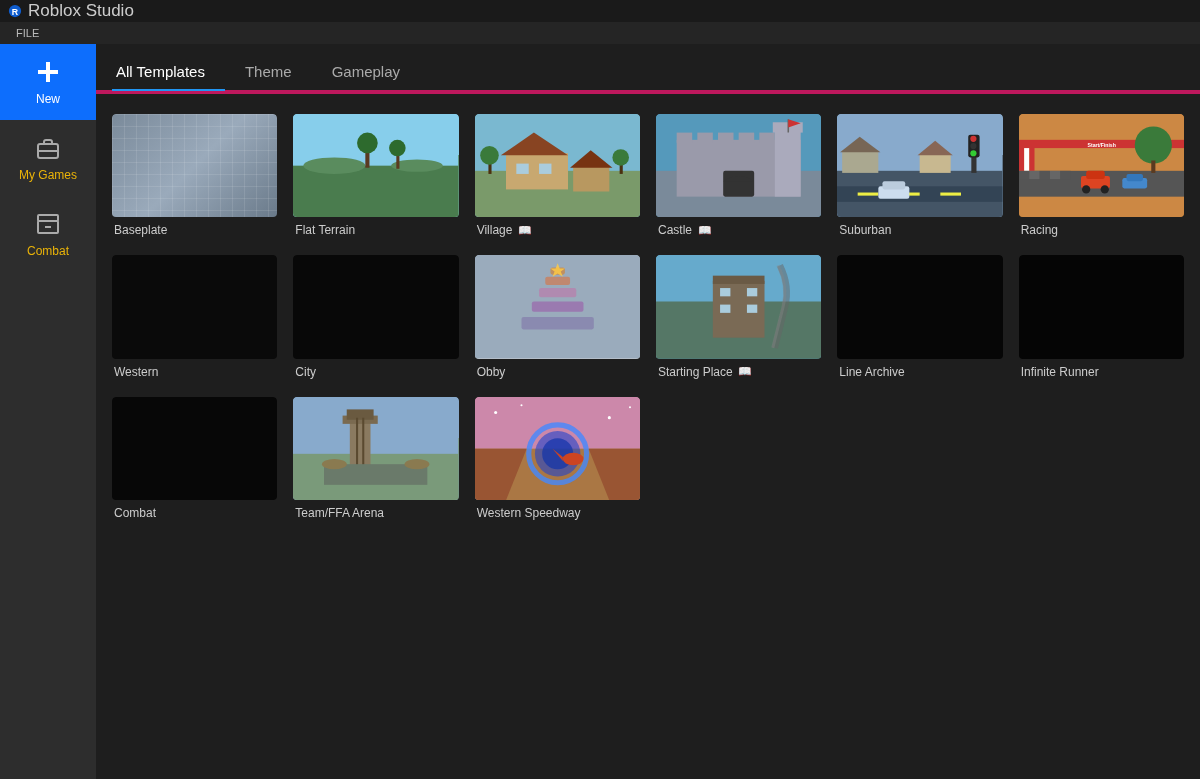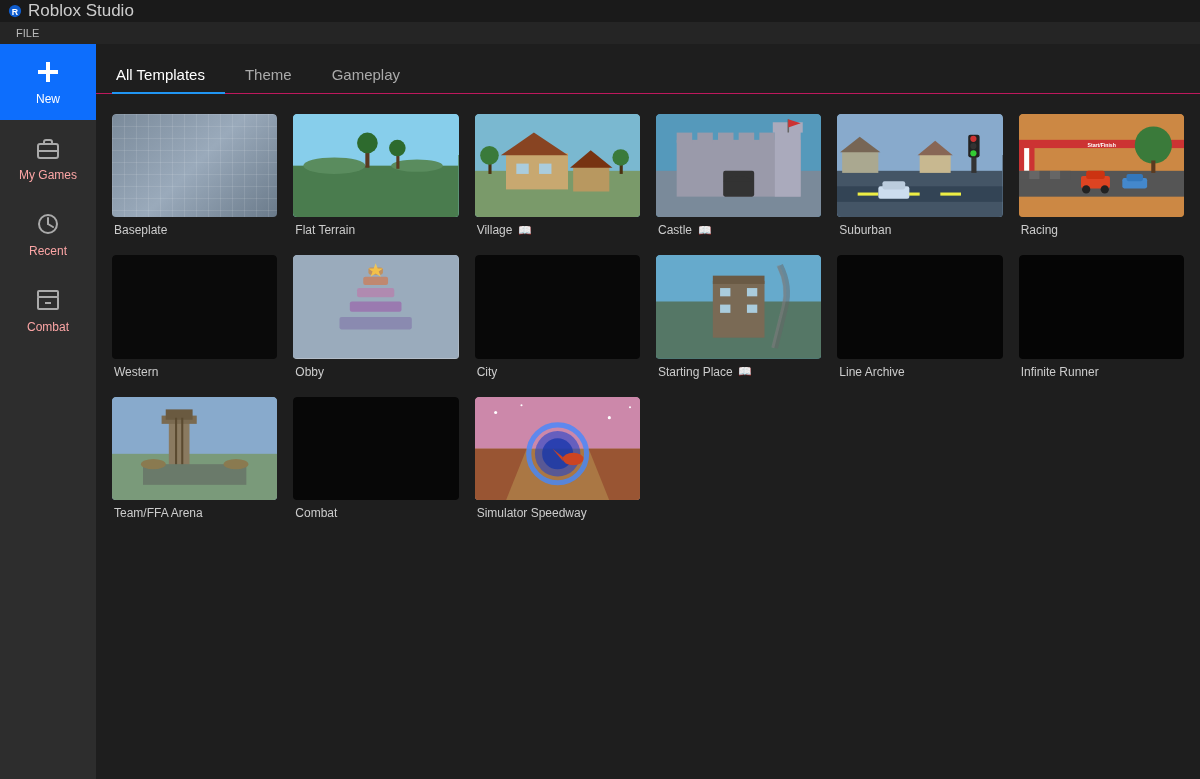--- a/index.html
+++ b/index.html
@@ -62,21 +62,21 @@
       flex-shrink: 0;
     }
     .sidebar-item {
       width: 100%;
       display: flex;
       flex-direction: column;
       align-items: center;
       justify-content: center;
       padding: 14px 0;
       cursor: pointer;
-      color: #fca5a5;
+      color: #eab308;
       font-size: 12px;
       gap: 6px;
     }
     .sidebar-item.active {
       background: #0d6efd;
       color: #fff;
     }
     .sidebar-icon {
       width: 28px;
       height: 28px;
@@ -96,21 +96,21 @@
       display: flex;
       flex-direction: column;
       overflow: hidden;
     }
 
     
     .tabs {
       display: flex;
       align-items: flex-end;
       padding: 0 16px;
-      border-bottom: 1px solid #be185d;
+      border-bottom: 4px solid #be185d;
       height: 50px;
       flex-shrink: 0;
     }
     .tab {
       padding: 0 20px 10px 4px;
       font-size: 15px;
       color: #aaa;
       cursor: pointer;
       position: relative;
       margin-right: 16px;
@@ -307,30 +307,20 @@
       <div class="sidebar-icon">
         <svg viewBox="0 0 28 28" fill="none">
           <rect x="4" y="10" width="20" height="14" rx="2" stroke="#aaa" stroke-width="2"></rect>
           <path d="M10 10V8a2 2 0 012-2h4a2 2 0 012 2v2" stroke="#aaa" stroke-width="2"></path>
           <line x1="4" y1="17" x2="24" y2="17" stroke="#aaa" stroke-width="2"></line>
         </svg>
       </div>
       <span>My Games</span>
     </div>
 
-    <div class="sidebar-item">
-      <div class="sidebar-icon">
-        <svg viewBox="0 0 28 28" fill="none">
-          <circle cx="14" cy="14" r="9" stroke="#aaa" stroke-width="2"></circle>
-          <line x1="14" y1="8" x2="14" y2="14" stroke="#aaa" stroke-width="2" stroke-linecap="round"></line>
-          <line x1="14" y1="14" x2="19" y2="17" stroke="#aaa" stroke-width="2" stroke-linecap="round"></line>
-        </svg>
-      </div>
-      <span>Recent</span>
-    </div>
 
     <div class="sidebar-item">
       <div class="sidebar-icon">
         <svg viewBox="0 0 28 28" fill="none">
           <rect x="4" y="5" width="20" height="6" rx="1" stroke="#aaa" stroke-width="2"></rect>
           <rect x="4" y="11" width="20" height="12" rx="1" stroke="#aaa" stroke-width="2"></rect>
           <line x1="11" y1="17" x2="17" y2="17" stroke="#aaa" stroke-width="2"></line>
         </svg>
       </div>
       <span>Combat</span>
@@ -482,40 +472,40 @@
       <rect x="104" y="58" width="16" height="7" rx="2" fill="#3377bb"></rect>
     </svg>
   </div>
           <div class="template-label">Racing</div>
         </div>
         <div class="template-card">
           <div class="template-thumb thumb-western"></div>
           <div class="template-label">Western</div>
         </div>
         <div class="template-card">
+          <div class="template-thumb thumb-city"></div>
+          <div class="template-label">City</div>
+        </div>
+        <div class="template-card">
           <div class="template-thumb thumb-obby">
     <svg class="thumb-svg" viewBox="0 0 160 100" xmlns="http://www.w3.org/2000/svg">
       <rect width="160" height="100" fill="#9aabbc"></rect>
 
       <rect x="45" y="60" width="70" height="12" rx="2" fill="#8a8ab0"></rect>
       <rect x="55" y="45" width="50" height="10" rx="2" fill="#9a7ab0"></rect>
       <rect x="62" y="32" width="36" height="9" rx="2" fill="#b08ab0"></rect>
       <rect x="68" y="21" width="24" height="8" rx="2" fill="#c08870"></rect>
       <rect x="73" y="12" width="14" height="7" rx="2" fill="#c09060"></rect>
 
       <polygon points="80,8 82,13 87,13 83,16 85,21 80,18 75,21 77,16 73,13 78,13" fill="#ffcc44" opacity="0.8"></polygon>
     </svg>
   </div>
           <div class="template-label">Obby</div>
         </div>
         <div class="template-card">
-          <div class="template-thumb thumb-city"></div>
-          <div class="template-label">City</div>
-        </div>
-        <div class="template-card">
           <div class="template-thumb thumb-starting-place">
     <svg class="thumb-svg" viewBox="0 0 160 100" xmlns="http://www.w3.org/2000/svg">
       <rect width="160" height="100" fill="#66aacc"></rect>
       <rect x="0" y="45" width="160" height="55" fill="#557766"></rect>
 
       <rect x="55" y="25" width="50" height="55" fill="#7a6a55"></rect>
       <rect x="55" y="20" width="50" height="8" fill="#6a5a45"></rect>
 
       <rect x="62" y="32" width="10" height="8" fill="#aaccdd"></rect>
       <rect x="88" y="32" width="10" height="8" fill="#aaccdd"></rect>
@@ -530,44 +520,44 @@
         </div>
         <div class="template-card">
           <div class="template-thumb thumb-line-runner"></div>
           <div class="template-label">Line Archive</div>
         </div>
         <div class="template-card">
           <div class="template-thumb thumb-infinite-runner"></div>
           <div class="template-label">Infinite Runner</div>
         </div>
         <div class="template-card">
+          <div class="template-thumb thumb-combat"></div>
+          <div class="template-label">Combat</div>
+        </div>
+        <div class="template-card">
           <div class="template-thumb thumb-team-arena">
     <svg class="thumb-svg" viewBox="0 0 160 100" xmlns="http://www.w3.org/2000/svg">
       <rect width="160" height="100" fill="#88aacc"></rect>
       <rect x="0" y="55" width="160" height="45" fill="#7a9a7a"></rect>
 
       <rect x="55" y="20" width="20" height="50" fill="#8a7a60"></rect>
       <rect x="48" y="18" width="34" height="8" fill="#7a6a50"></rect>
 
       <rect x="52" y="12" width="26" height="10" fill="#6a5a40"></rect>
 
       <line x1="62" y1="20" x2="62" y2="70" stroke="#5a4a30" stroke-width="2"></line>
       <line x1="68" y1="20" x2="68" y2="70" stroke="#5a4a30" stroke-width="2"></line>
 
       <rect x="30" y="65" width="100" height="20" fill="#6a7a6a"></rect>
 
       <ellipse cx="40" cy="65" rx="12" ry="5" fill="#8a7a50"></ellipse>
       <ellipse cx="120" cy="65" rx="12" ry="5" fill="#8a7a50"></ellipse>
     </svg>
   </div>
           <div class="template-label">Team/FFA Arena</div>
-        </div>
-        <div class="template-card">
-          <div class="template-thumb thumb-combat"></div>
-          <div class="template-label">Combat</div>
         </div>
         <div class="template-card">
           <div class="template-thumb thumb-galactic">
     <svg class="thumb-svg" viewBox="0 0 160 100" xmlns="http://www.w3.org/2000/svg">
       <rect width="160" height="100" fill="#cc88aa"></rect>
       <rect x="0" y="50" width="160" height="50" fill="#aa7744"></rect>
 
       <polygon points="0,50 0,100 30,100 50,50" fill="#995533"></polygon>
       <polygon points="160,50 160,100 130,100 110,50" fill="#995533"></polygon>
 
@@ -577,18 +567,18 @@
 
       <ellipse cx="95" cy="60" rx="10" ry="6" fill="#cc4422"></ellipse>
       <polygon points="85,58 75,50 85,62" fill="#cc4422"></polygon>
 
       <circle cx="20" cy="15" r="1.5" fill="white"></circle>
       <circle cx="45" cy="8" r="1" fill="white"></circle>
       <circle cx="130" cy="20" r="1.5" fill="white"></circle>
       <circle cx="150" cy="10" r="1" fill="white"></circle>
     </svg>
   </div>
-          <div class="template-label">Simulator Speedway</div>
+          <div class="template-label">Western Speedway</div>
         </div>
       </div>
 
   </div>
 </div>
 
 </body></html>

